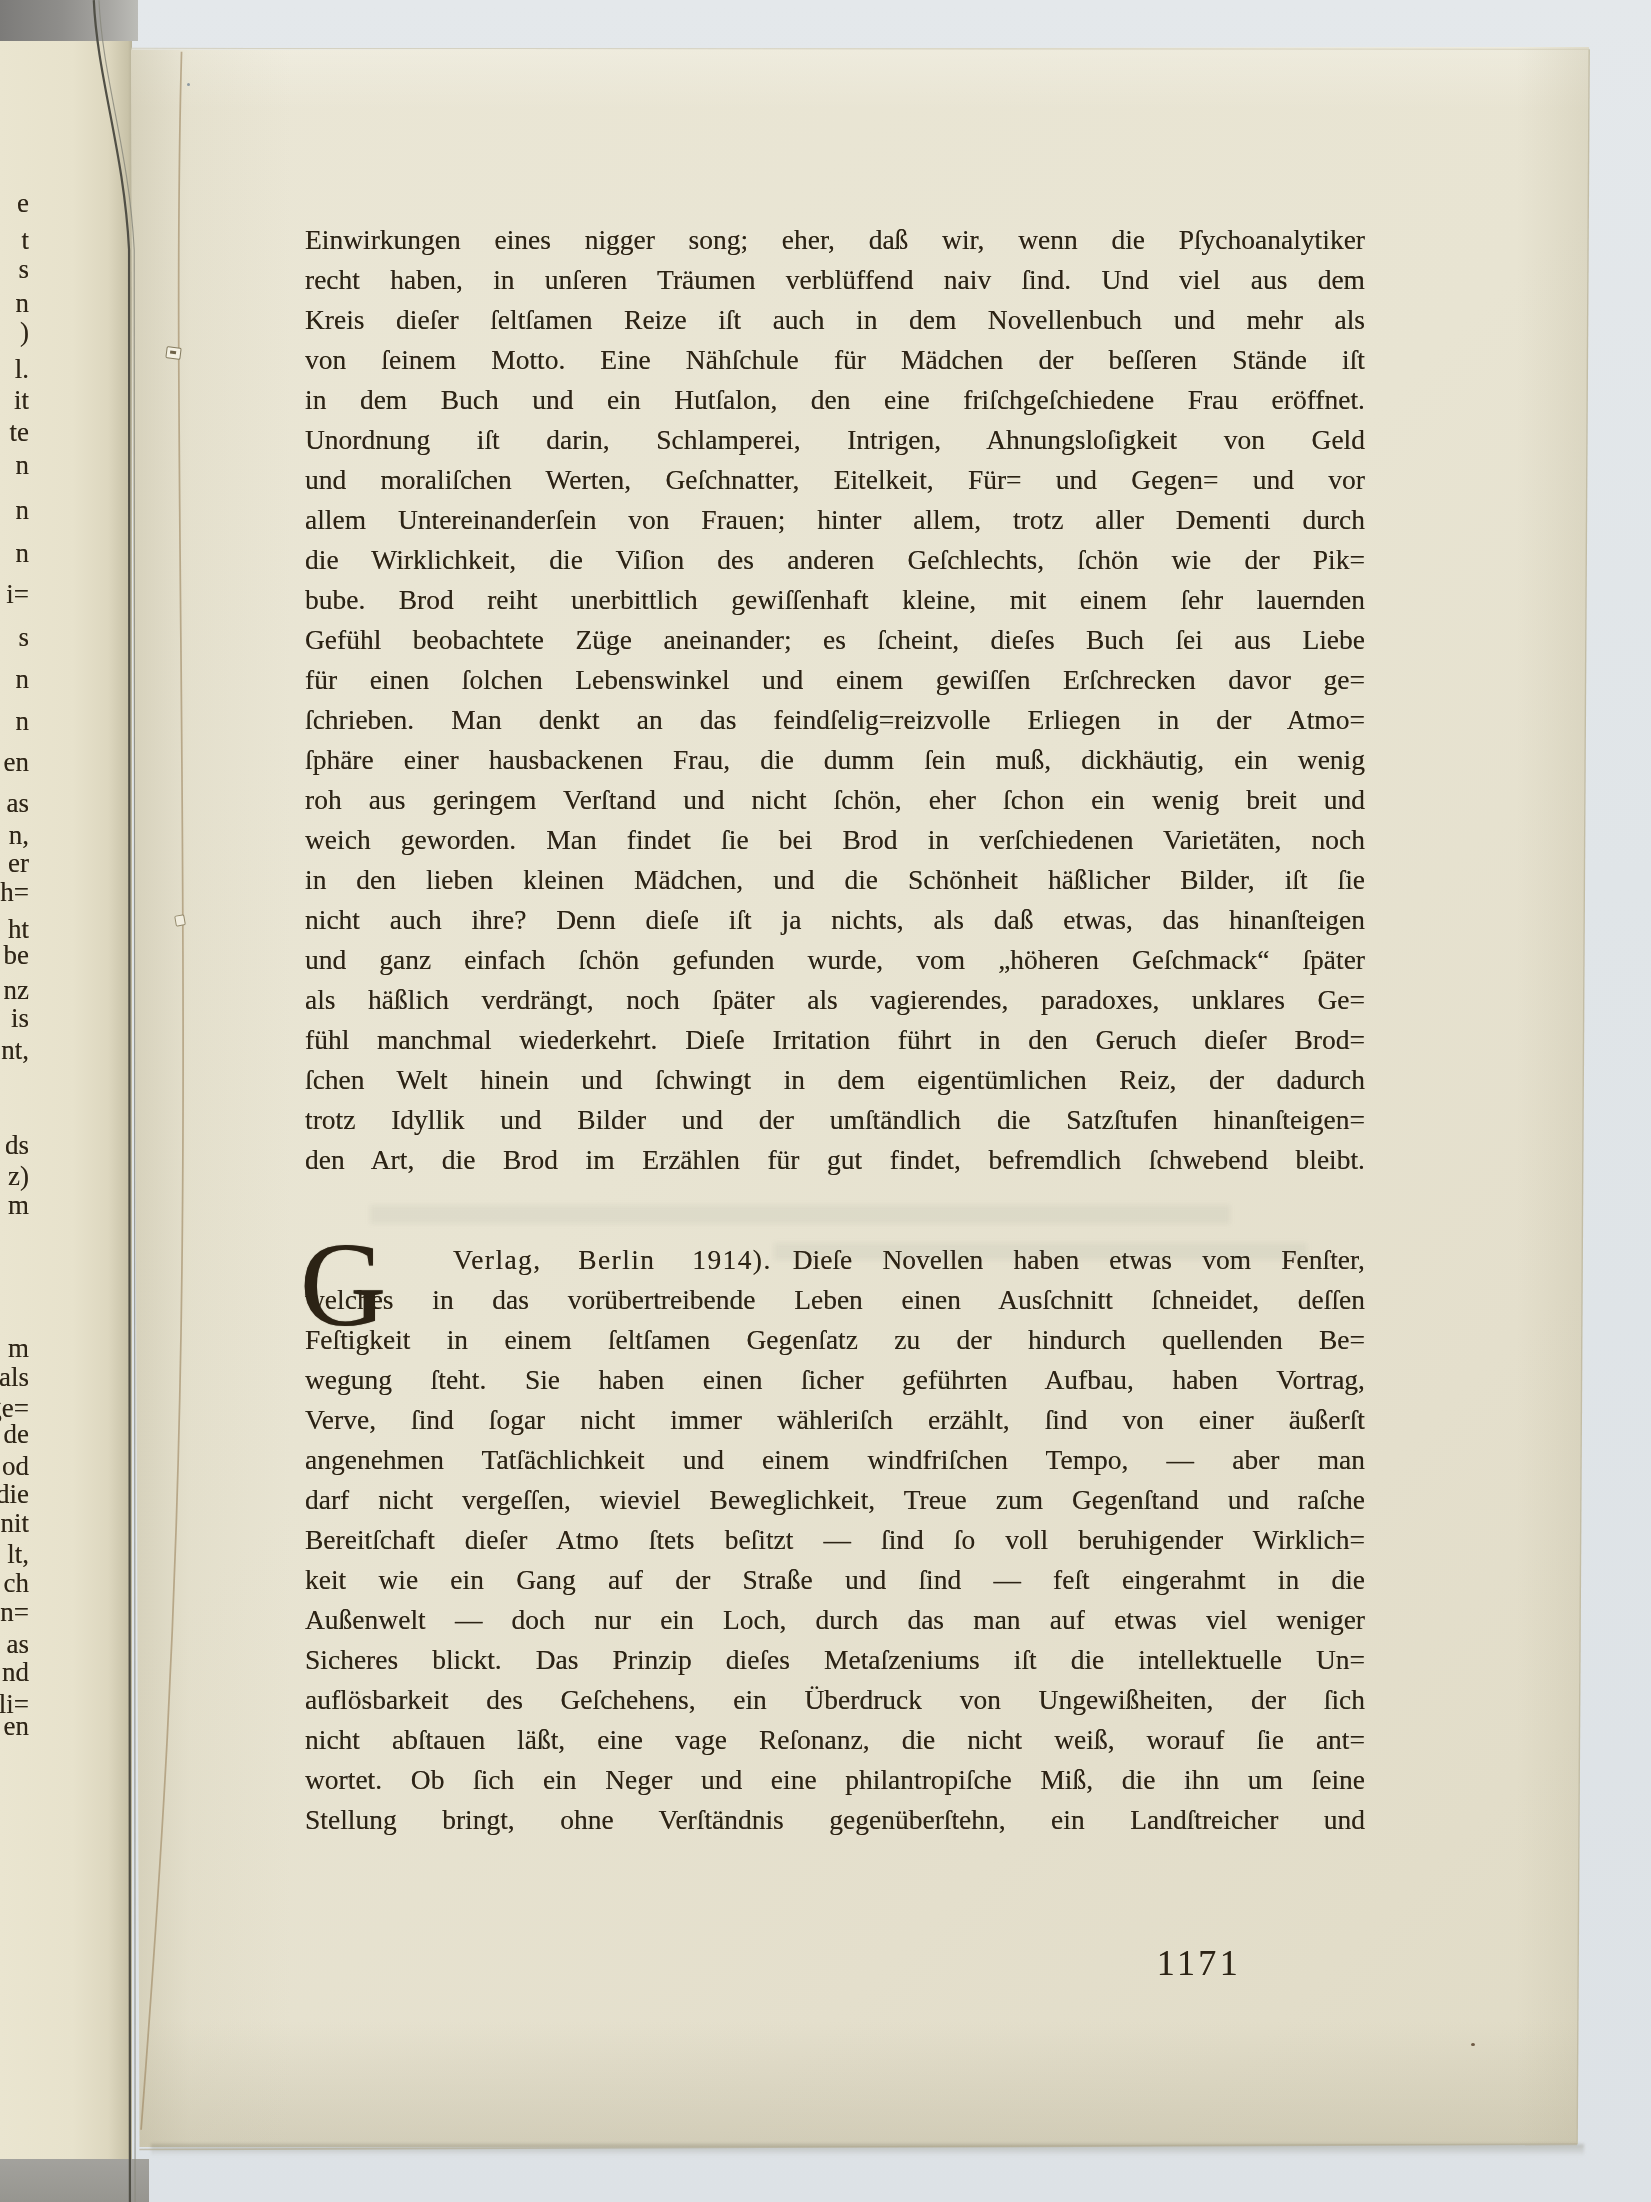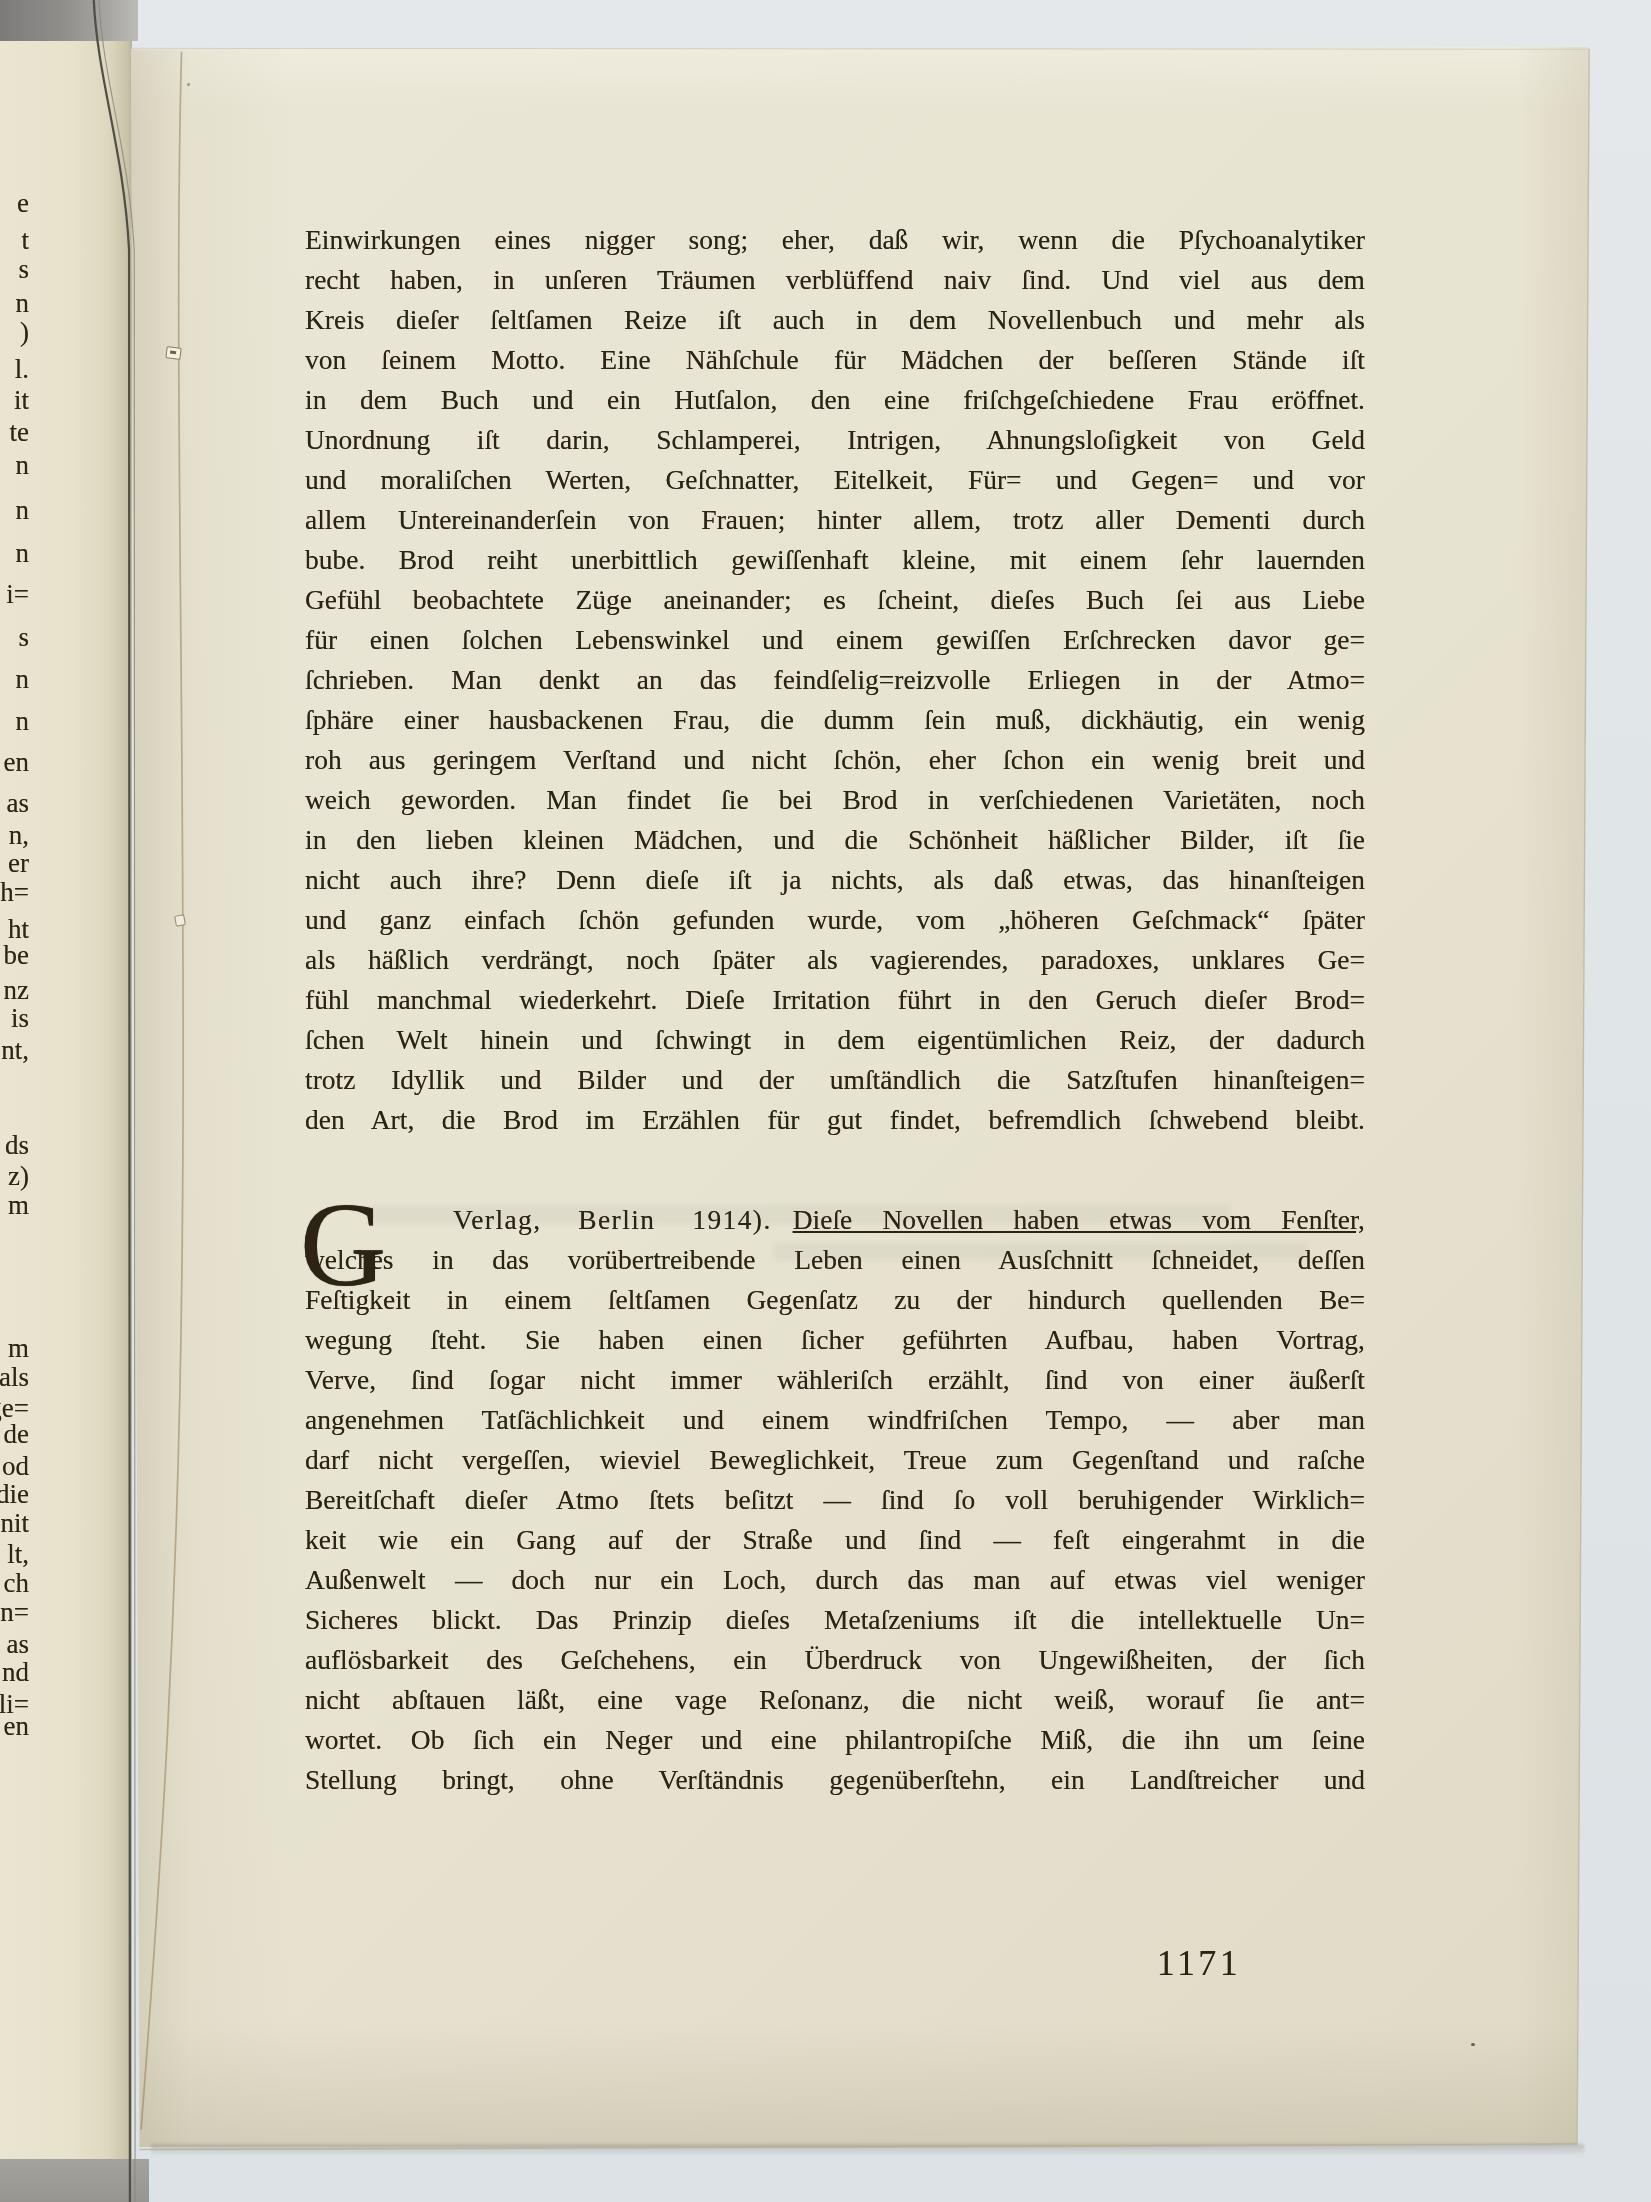--- a/index.html
+++ b/index.html
@@ -38,21 +38,21 @@
     text-shadow:0 0 0.4px rgba(45,35,18,0.5);}
   .text-block{position:absolute;left:305px;top:220px;width:1060px;color:#2c2315;
     font-size:27.5px;text-shadow:0 0 0.5px rgba(42,32,16,0.55);}
   .line{line-height:40px;text-align:justify;text-align-last:justify;}
   .para2{position:relative;margin-top:60px;}
   .dropcap{position:absolute;left:-5.2px;top:-15.5px;font-size:120px;line-height:1;
     color:#2c2315;text-shadow:0 0 0.9px rgba(42,32,16,0.6);}
   .l1{margin-left:99px;}
   .l2{margin-left:148px;}
   .sperr{letter-spacing:1.4px;word-spacing:5.2px;}
-  .l2 .rest{margin-left:21px;text-decoration:underline;}
+  .l2 .rest{margin-left:21px;}
   .page-number{position:absolute;left:1151px;top:1946px;width:96px;text-align:center;
     font-size:36px;letter-spacing:3.4px;color:#2c2315;line-height:34px;
     text-shadow:0 0 0.5px rgba(42,32,16,0.55);}
 </style>
 </head>
 <body>
 
 <div id="screenshot">
 
   <div class="left-page"></div>
@@ -126,20 +126,21 @@
   <div class="text-block">
     <div>
         <div class="line">Einwirkungen eines nigger song; eher, daß wir, wenn die Pſychoanalytiker</div>
         <div class="line">recht haben, in unſeren Träumen verblüffend naiv ſind.  Und viel aus dem</div>
         <div class="line">Kreis dieſer ſeltſamen Reize iſt auch in dem Novellenbuch und mehr als</div>
         <div class="line">von ſeinem Motto.  Eine Nähſchule für Mädchen der beſſeren Stände iſt</div>
         <div class="line">in dem Buch und ein Hutſalon, den eine friſchgeſchiedene Frau eröffnet.</div>
         <div class="line">Unordnung iſt darin, Schlamperei, Intrigen, Ahnungsloſigkeit von Geld</div>
         <div class="line">und moraliſchen Werten, Geſchnatter, Eitelkeit, Für= und Gegen= und vor</div>
         <div class="line">allem Untereinanderſein von Frauen; hinter allem, trotz aller Dementi durch</div>
+        <div class="line">die Wirklichkeit, die Viſion des anderen Geſchlechts, ſchön wie der Pik=</div>
         <div class="line">bube.  Brod reiht unerbittlich gewiſſenhaft kleine, mit einem ſehr lauernden</div>
         <div class="line">Gefühl beobachtete Züge aneinander; es ſcheint, dieſes Buch ſei aus Liebe</div>
         <div class="line">für einen ſolchen Lebenswinkel und einem gewiſſen Erſchrecken davor ge=</div>
         <div class="line">ſchrieben.  Man denkt an das feindſelig=reizvolle Erliegen in der Atmo=</div>
         <div class="line">ſphäre einer hausbackenen Frau, die dumm ſein muß, dickhäutig, ein wenig</div>
         <div class="line">roh aus geringem Verſtand und nicht ſchön, eher ſchon ein wenig breit und</div>
         <div class="line">weich geworden.  Man findet ſie bei Brod in verſchiedenen Varietäten, noch</div>
         <div class="line">in den lieben kleinen Mädchen, und die Schönheit häßlicher Bilder, iſt ſie</div>
         <div class="line">nicht auch ihre?  Denn dieſe iſt ja nichts, als daß etwas, das hinanſteigen</div>
         <div class="line">und ganz einfach ſchön gefunden wurde, vom „höheren Geſchmack“ ſpäter</div>

